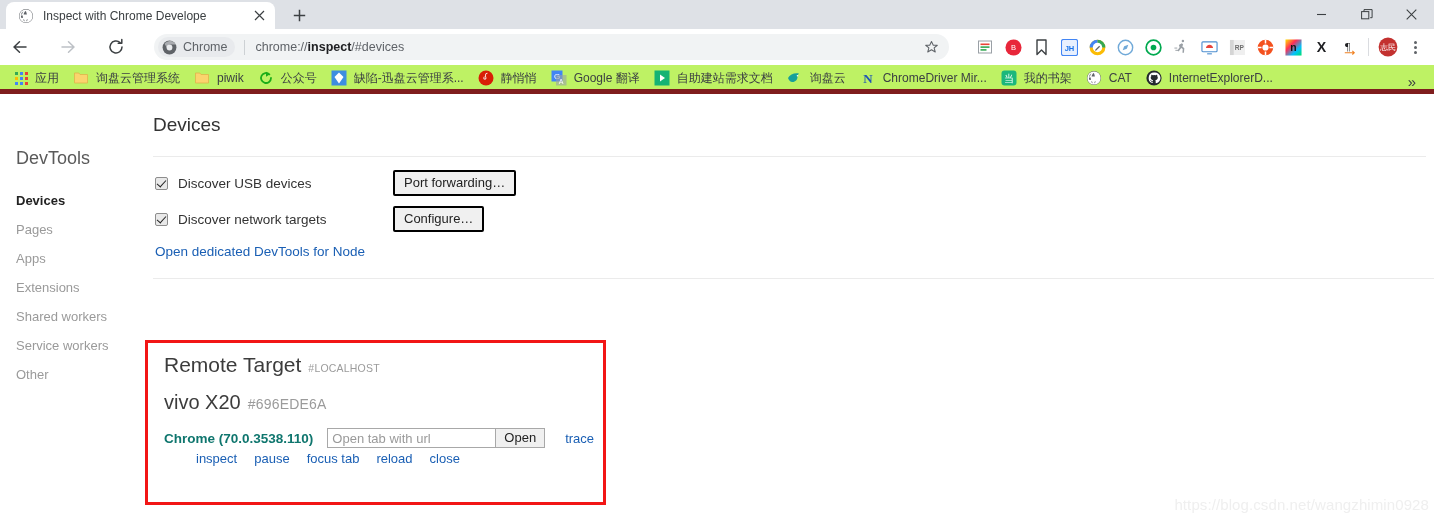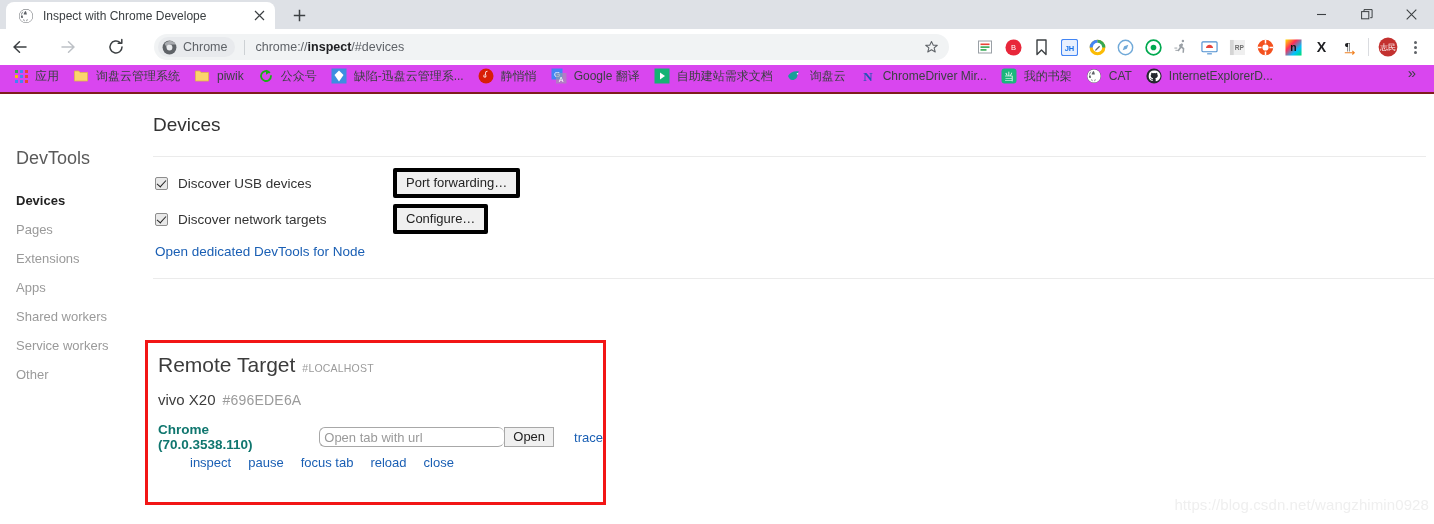--- a/index.html
+++ b/index.html
@@ -197,26 +197,26 @@
     gap: 2px;
     flex: 0 0 26px;
   }
   .menu-dots i {
     width: 3px; height: 3px; border-radius: 50%; background: #5f6368; display:block;
   }
 
   
   .bookmarks {
     height: 29px;
-    background: #d946ef;
-    display: flex;
-    align-items: flex-start;
+    background: #bef264;
+    display: flex;
+    align-items: flex-end;
     padding: 0 8px 0 8px;
     box-sizing: border-box;
-    border-bottom: 2px solid #7f1d1d;
+    border-bottom: 5px solid #7f1d1d;
     overflow: hidden;
   }
   .bm {
     display: flex;
     align-items: center;
     height: 22px;
     padding: 0 7px;
     flex: 0 0 auto;
     max-width: 180px;
   }
@@ -335,21 +335,21 @@
   }
   .chk.empty { background: #ffffff; border-color: #9a9a9a; width: 15px; height: 15px; flex:0 0 15px;}
   .discover-label {
     font-size: 13.5px;
     color: #333333;
     width: 215px;
     flex: 0 0 215px;
   }
   .gbtn {
     background: #f0f0f0;
-    border: 4px solid #000000;
+    border: 2px solid #000000;
     border-radius: 2px;
     font-size: 13px;
     color: #222222;
     font-family: "Liberation Sans", sans-serif;
     padding: 3px 9px 4px 9px;
     line-height: 15px;
     cursor: default;
   }
   .node-link {
     display: inline-block;
@@ -363,21 +363,21 @@
   .target-box {
     position: absolute;
     left: 0px;
     top: 246px;
     width: 461px;
     height: 165px;
     border: 3px solid #f21616;
     box-sizing: border-box;
     background: #ffffff;
   }
-  .target-inner { padding: 10px 0 0 10px; }
+  .target-inner { padding: 10px 0 0 16px; }
   .rt-head {
     display: flex;
     align-items: baseline;
   }
   .rt-title {
     font-size: 21px;
     color: #3c3c3c;
     font-weight: 400;
   }
   .rt-id {
@@ -385,21 +385,21 @@
     color: #9b9b9b;
     margin-left: 7px;
     letter-spacing: 0.2px;
   }
   .dev-head {
     display: flex;
     align-items: baseline;
     margin-top: 14px;
   }
   .dev-name {
-    font-size: 15px;
+    font-size: 20px;
     color: #3c3c3c;
     font-weight: 400;
   }
   .dev-id {
     font-size: 14px;
     color: #9b9b9b;
     margin-left: 7px;
     letter-spacing: 0.2px;
   }
   .browser-row {
@@ -407,25 +407,25 @@
     align-items: center;
     margin-top: 14px;
   }
   .browser-name {
     font-size: 13.5px;
     color: #0f766e;
     font-weight: 700;
     margin-right: 14px;
   }
   .url-input {
-    width: 185px;
+    width: 168px;
     height: 20px;
     border: 1px solid #a8a8a8;
     border-right: none;
-    border-radius: 6px;
+    border-radius: 0;
     font-size: 13px;
     font-family: "Liberation Sans", sans-serif;
     color: #222;
     padding: 0 4px;
     box-sizing: border-box;
     outline: none;
     background: #fff;
   }
   .url-input::placeholder { color: #9a9a9a; }
   .open-btn {
@@ -782,22 +782,22 @@
 
   <div class="bm-overflow">»</div>
 </div>
 
 <div class="page">
 
   <div class="sidebar">
     <div class="sidebar-title">DevTools</div>
     <div class="sb-item active">Devices</div>
     <div class="sb-item">Pages</div>
+    <div class="sb-item">Apps</div>
     <div class="sb-item">Extensions</div>
-    <div class="sb-item">Apps</div>
     <div class="sb-item">Shared workers</div>
     <div class="sb-item">Service workers</div>
     <div class="sb-item">Other</div>
   </div>
 
   <div class="content">
     <h1 class="content-title">Devices</h1>
     <div class="hr"></div>
 
     <div class="discover-row">

